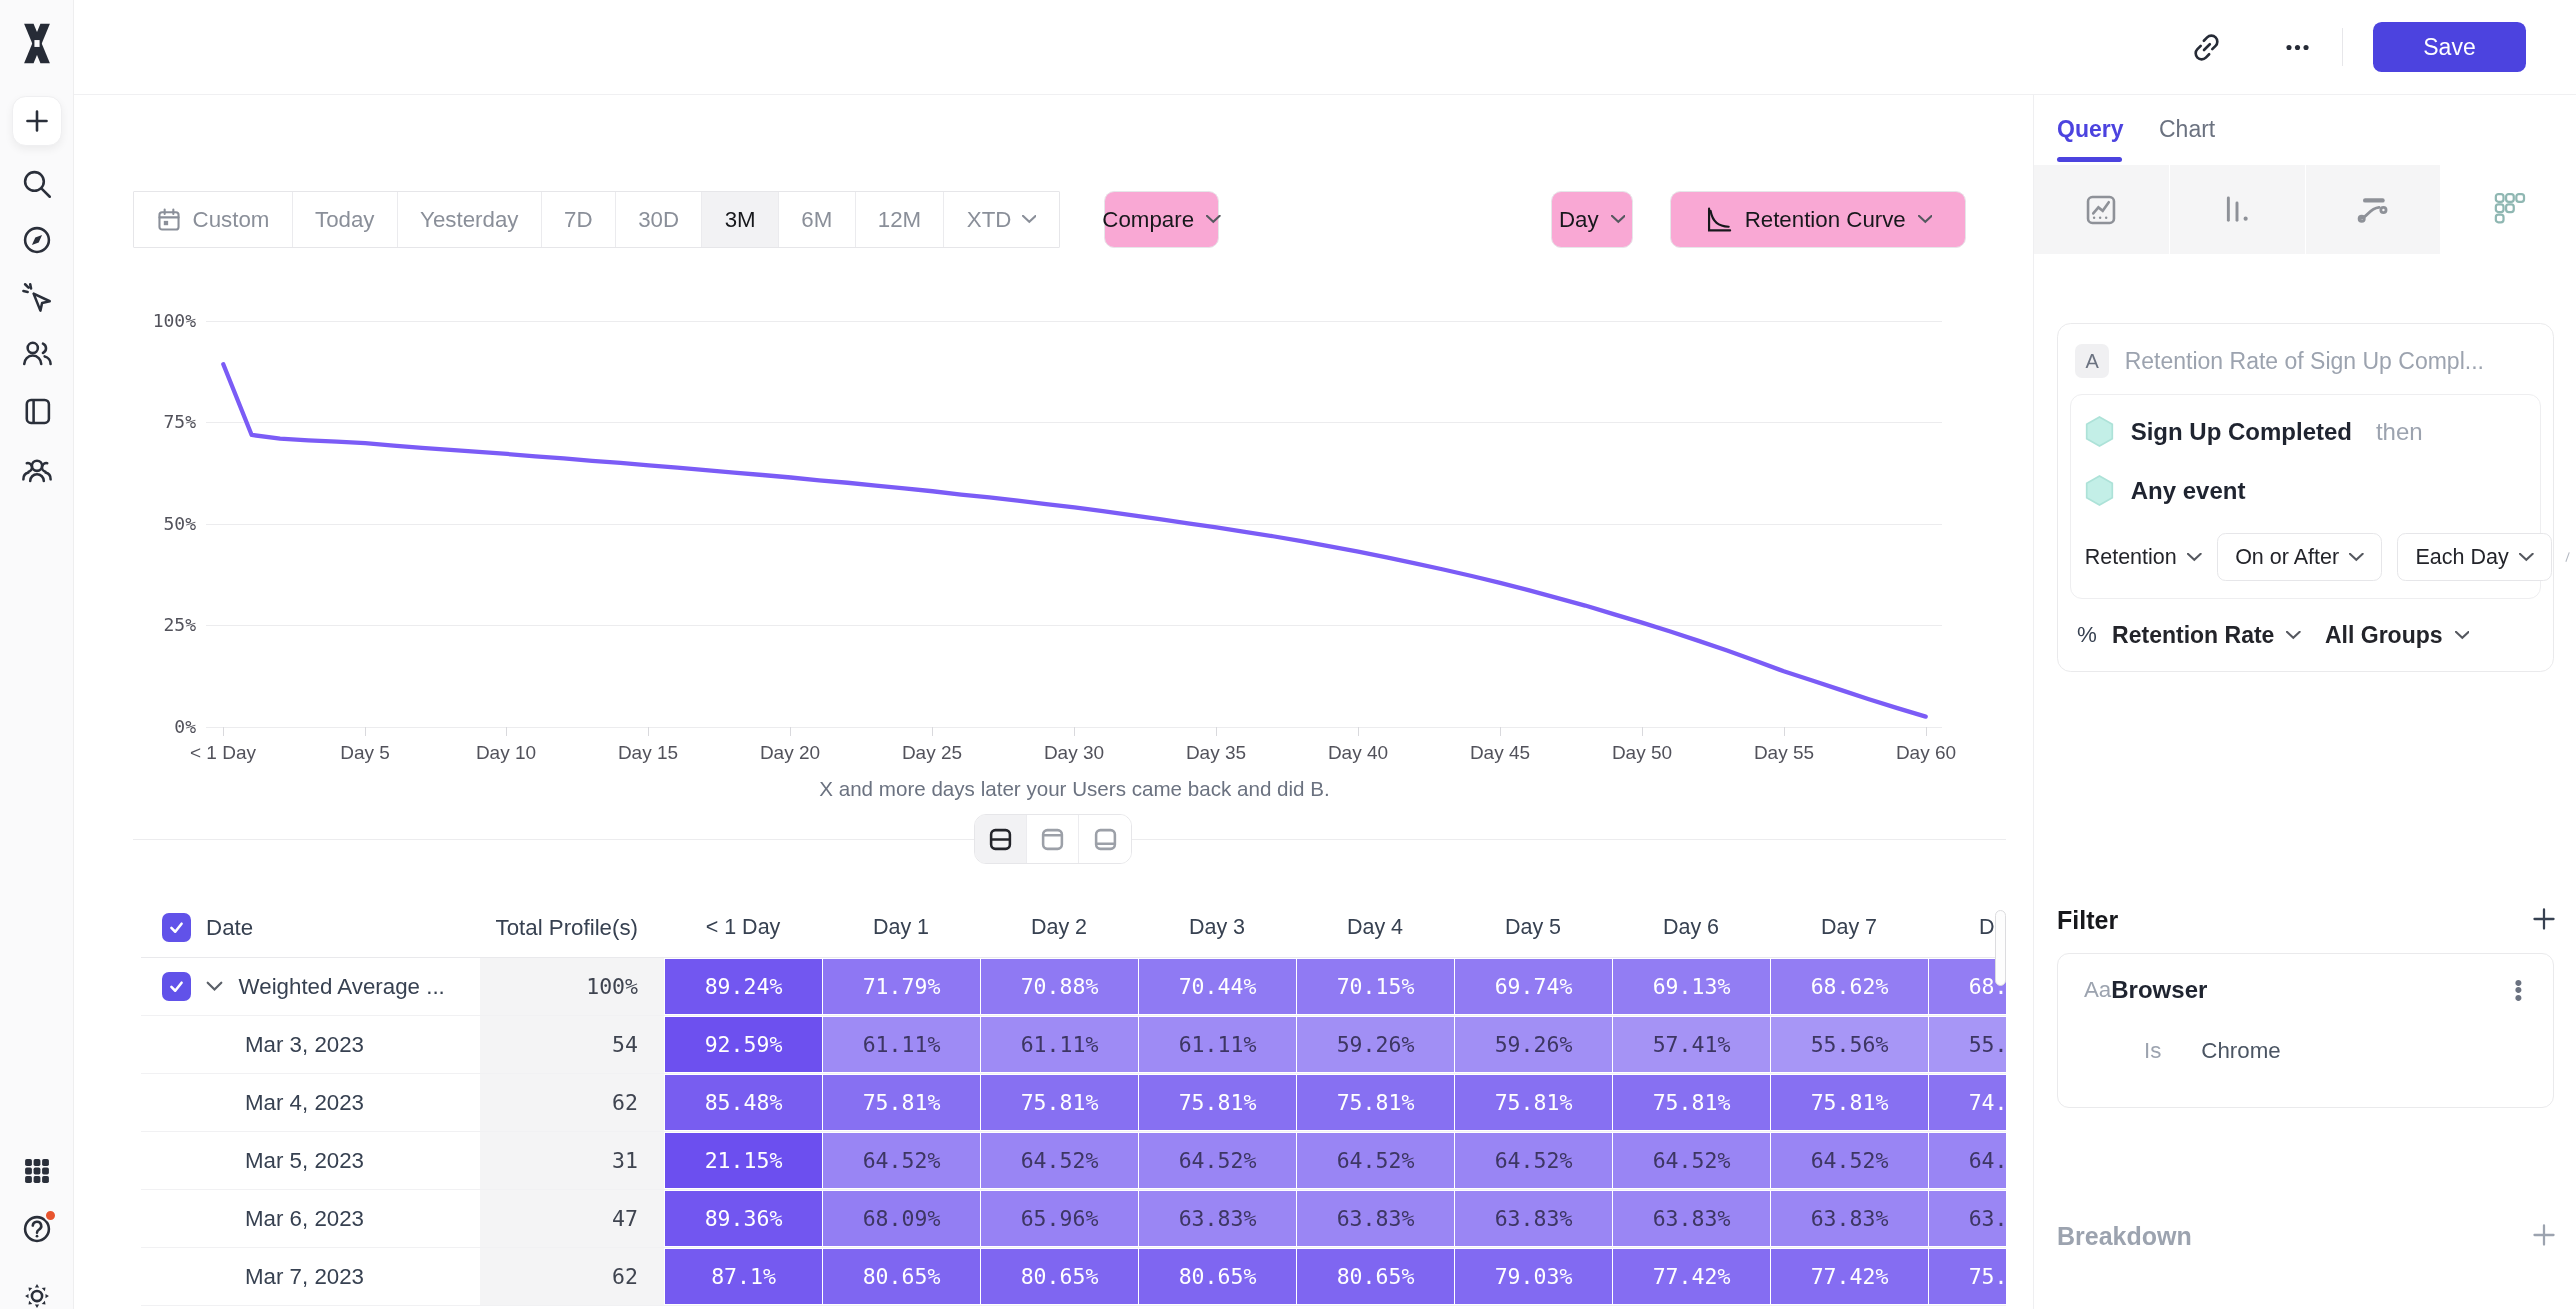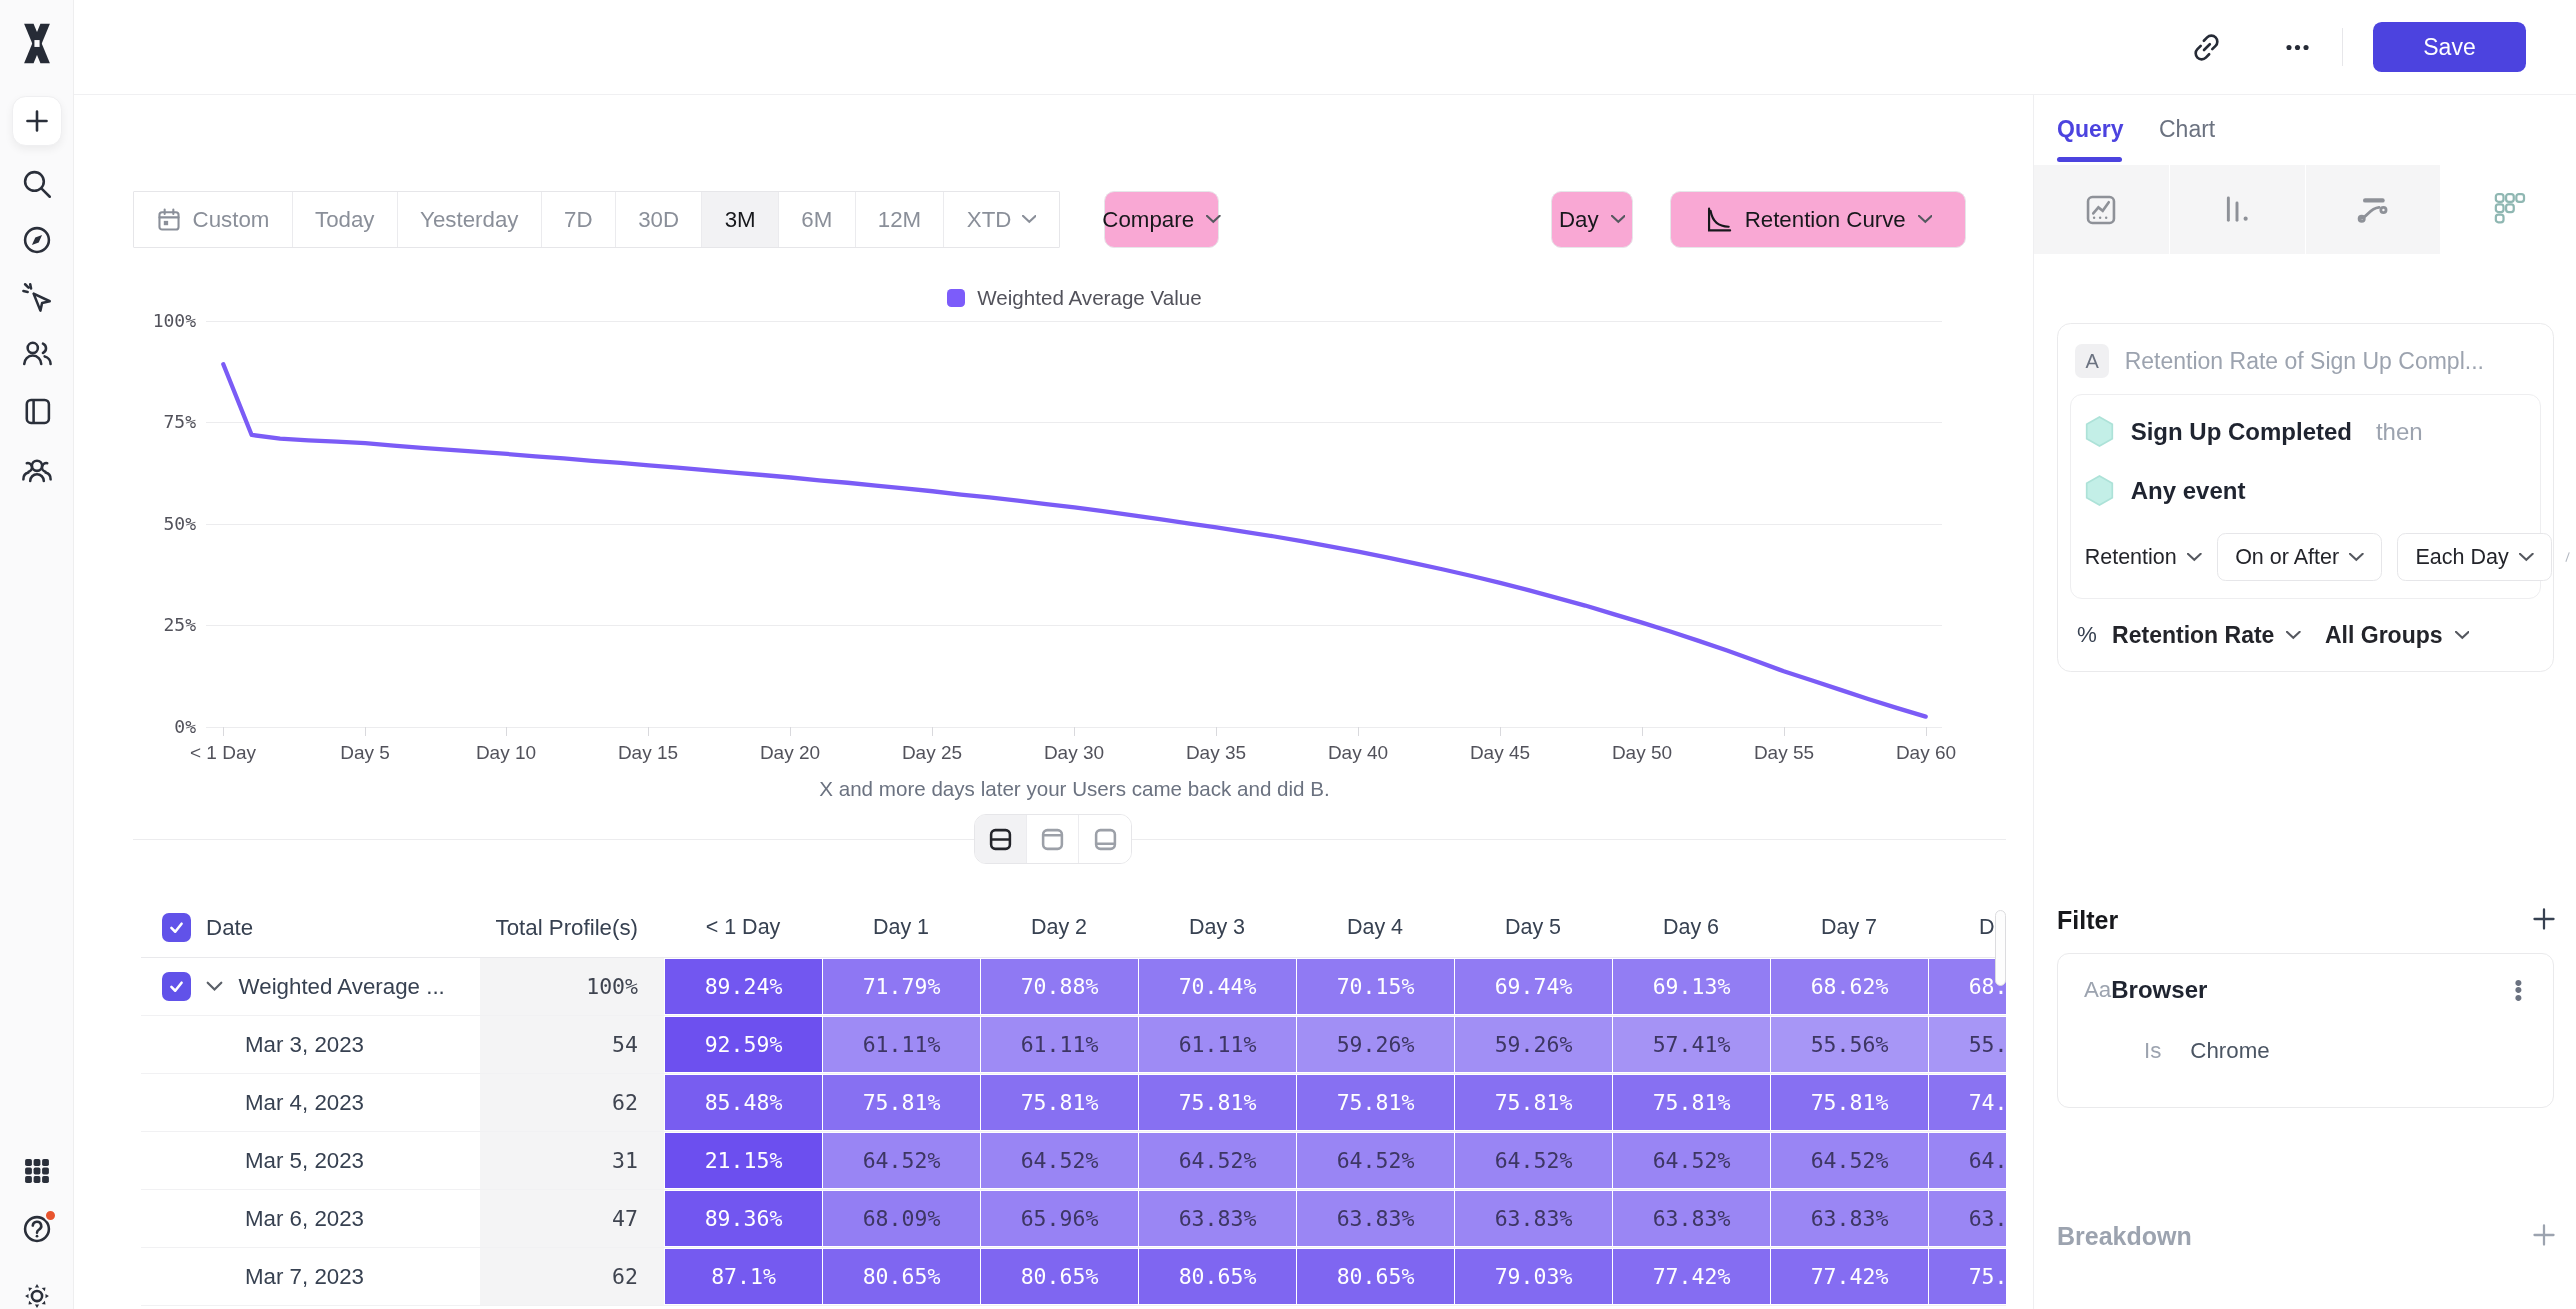--- a/index.html
+++ b/index.html
@@ -102,21 +102,21 @@
   .metric-row b { font-weight:bold; }
   .pct { font-size:22.3px; color:#374151; margin-right:3.4px; }
 
   .sec-head { position:absolute; left:23px; font-size:25px; font-weight:bold; color:#17181C; }
   .plus-ic { position:absolute; width:26px; height:26px; color:#374151; cursor:pointer; }
   .fcard { position:absolute; left:23px; top:858px; width:497px; height:155px; border:0.9px solid #EAEAEC; border-radius:12px; }
   .frow1 { position:absolute; left:0; top:22.3px; width:100%; display:flex; align-items:center; padding:0 26px; }
   .aabadge { color:#9CA3AF; font-size:22.3px; }
   .fprop { font-size:24px; font-weight:bold; color:#1F2430; }
   .kebab { margin-left:auto; color:#6B7280; font-size:22.3px; letter-spacing:0; line-height:7.7px; text-align:center; width:17px; cursor:pointer; }
-  .frow2 { position:absolute; left:0; top:84px; display:flex; gap:29px; padding-left:86px; font-size:22.3px; }
+  .frow2 { position:absolute; left:0; top:84px; display:flex; gap:40px; padding-left:86px; font-size:22.3px; }
   .f-is { color:#9CA3AF; } .f-val { color:#4B5563; }
   .breakdown-lab { color:#9CA3AF !important; }
 </style>
 </head>
 <body>
 
 <div class="abs sidebar">
   <svg class="logo" viewBox="0 0 46 50">
     <polygon points="8,2 19,2 38,48 27,48" fill="#262B36"></polygon>
     <polygon points="27,2 38,2 19,48 8,48" fill="#262B36"></polygon>
@@ -257,24 +257,20 @@
     <svg width="29" height="29" viewBox="0 0 40 40" fill="none" stroke="#17181C" stroke-width="3" stroke-linecap="round">
       <path d="M7 5 V35 H36"></path>
         <path d="M9 8 C12 24 20 29 34 30"></path>
     </svg>
     <span>Retention Curve</span>
     <svg class="chev" viewBox="0 0 17 10">
         <path d="M1 1 L8.5 8 L16 1" fill="none" stroke="#55585F" stroke-width="2.4" stroke-linecap="round"></path>
       </svg>
   </div>
 
-  <div class="legend">
-    <span class="legend-swatch"></span>
-    <span>Weighted Average Value</span>
-  </div>
 
   <div id="chartArea">
       <div class="gridline" style="top: 226px;"></div>
       <div class="ylab" style="top: 214px;">100%</div>
       <div class="gridline" style="top: 327px;"></div>
       <div class="ylab" style="top: 315px;">75%</div>
       <div class="gridline" style="top: 429px;"></div>
       <div class="ylab" style="top: 417px;">50%</div>
       <div class="gridline" style="top: 530px;"></div>
       <div class="ylab" style="top: 518px;">25%</div>

